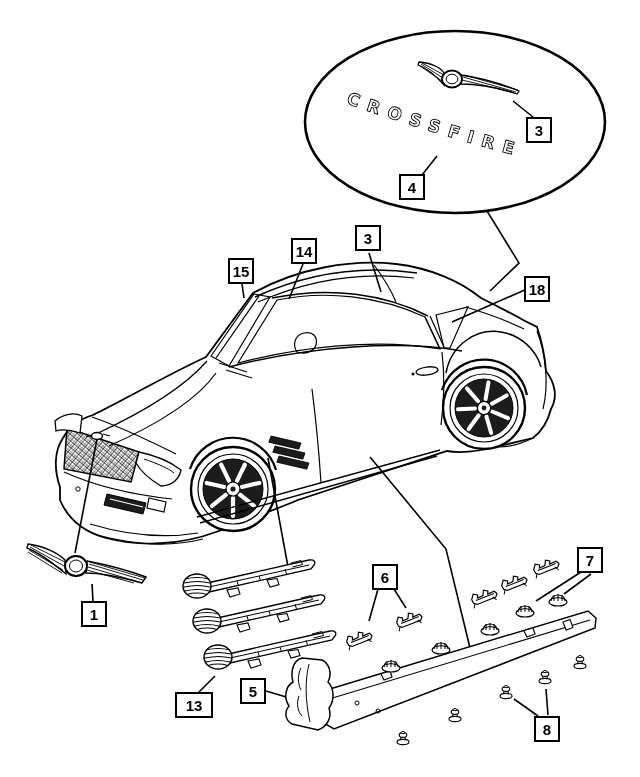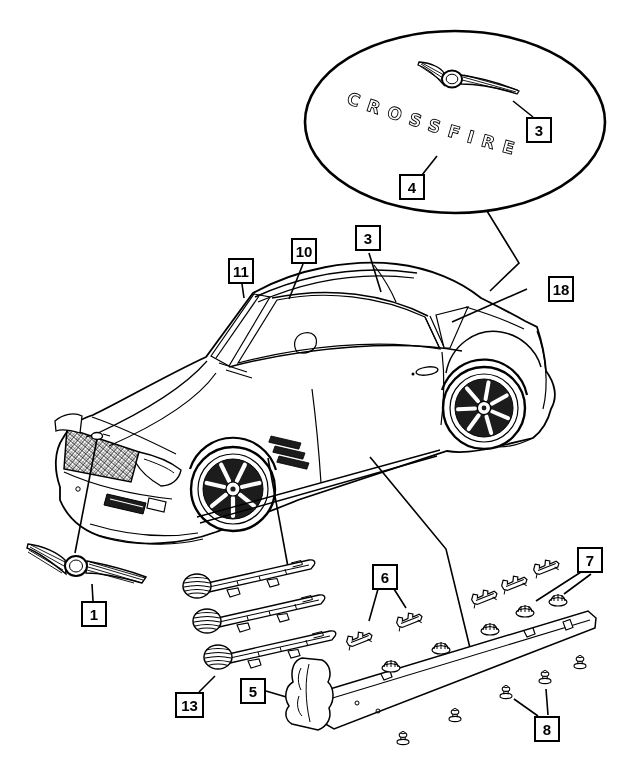--- a/index.html
+++ b/index.html
@@ -2,21 +2,21 @@
 <html><head>
 <meta charset="utf-8">
 <style>
   html,body{margin:0;padding:0;background:#fff;}
   .stage{position:relative;width:640px;height:777px;background:#fff;overflow:hidden;
          font-family:"Liberation Sans",sans-serif;}
   .stage svg{position:absolute;left:0;top:0;}
   .callout{position:absolute;width:26px;height:26px;border:2px solid #000;background:#fff;
            box-sizing:border-box;display:flex;align-items:center;justify-content:center;
            font:bold 15px "Liberation Sans",sans-serif;color:#000;cursor:pointer;}
-  .callout.wide{width:29px;}
+  .callout.wide{width:38px;}
 </style>
 </head>
 <body>
 
 <div class="stage">
 
 <svg width="640" height="777" viewBox="0 0 640 777">
   <defs>
     <pattern id="mesh" width="5" height="5" patternUnits="userSpaceOnUse" patternTransform="rotate(40)">
       <path d="M0,0H5M0,2.5H5M0,0V5M2.5,0V5" stroke="#000" stroke-width="0.6" fill="none"></path>
@@ -245,18 +245,18 @@
 </svg>
 
 <div class="callout" style="left:81px;top:601px">1</div>
 <div class="callout" style="left:526px;top:117px">3</div>
 <div class="callout" style="left:399px;top:174px">4</div>
 <div class="callout" style="left:240px;top:678px">5</div>
 <div class="callout" style="left:372px;top:564px">6</div>
 <div class="callout" style="left:577px;top:547px">7</div>
 <div class="callout" style="left:534px;top:716px">8</div>
 <div class="callout wide" style="left:175px;top:692px">13</div>
-<div class="callout" style="left:291px;top:238px">10</div>
-<div class="callout" style="left:228px;top:258px">11</div>
+<div class="callout" style="left:291px;top:238px">14</div>
+<div class="callout" style="left:228px;top:258px">15</div>
 <div class="callout" style="left:355px;top:225px">3</div>
-<div class="callout" style="left:548px;top:276px">18</div>
+<div class="callout" style="left:524px;top:276px">18</div>
 
 </div>
 
 </body></html>

